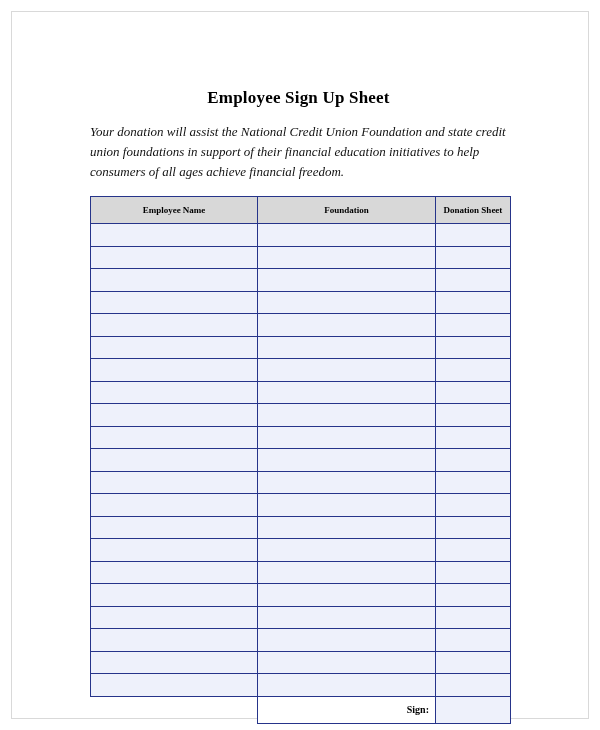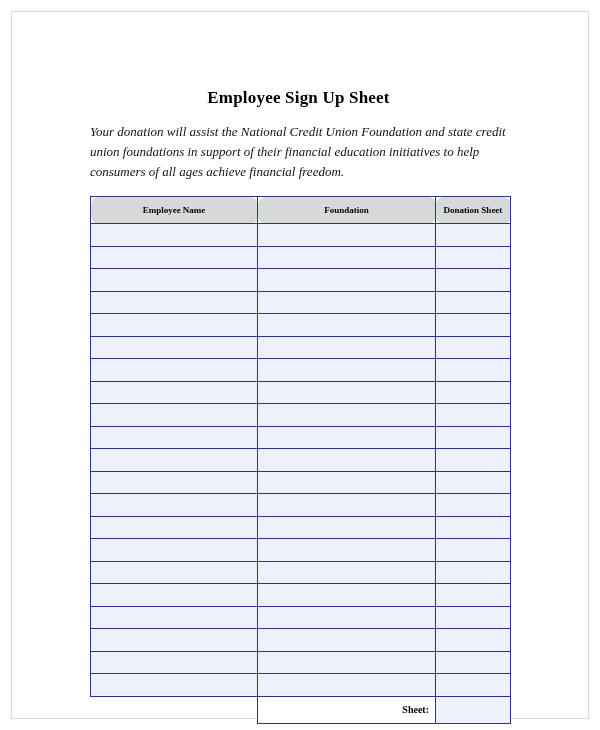--- a/index.html
+++ b/index.html
@@ -67,21 +67,20 @@
   thead th {
     background: #d8d8d8;
     font-family: "Liberation Serif", serif;
     font-weight: bold;
     font-size: 9px;
     color: #000000;
     text-align: center;
     height: 26px;
     line-height: 1.15;
     vertical-align: middle;
-    border-radius: 8px;
   }
   th.col-name { width: 166px; }
   th.col-dept { width: 177px; }
   th.col-amount { width: 74px; }
   tbody td {
     height: 21.5px;
     background: #eef1fb;
   }
   tfoot td {
     height: 26px;
@@ -227,19 +226,19 @@
           </tr>
           <tr>
             <td></td>
             <td></td>
             <td></td>
           </tr>
         </tbody>
       <tfoot>
         <tr>
           <td class="total-blank"></td>
-          <td class="total-label">Sheet:</td>
+          <td class="total-label">Sign:</td>
           <td class="total-value"></td>
         </tr>
       </tfoot>
     </table>
   </div>
 </div>
 
 </body></html>

